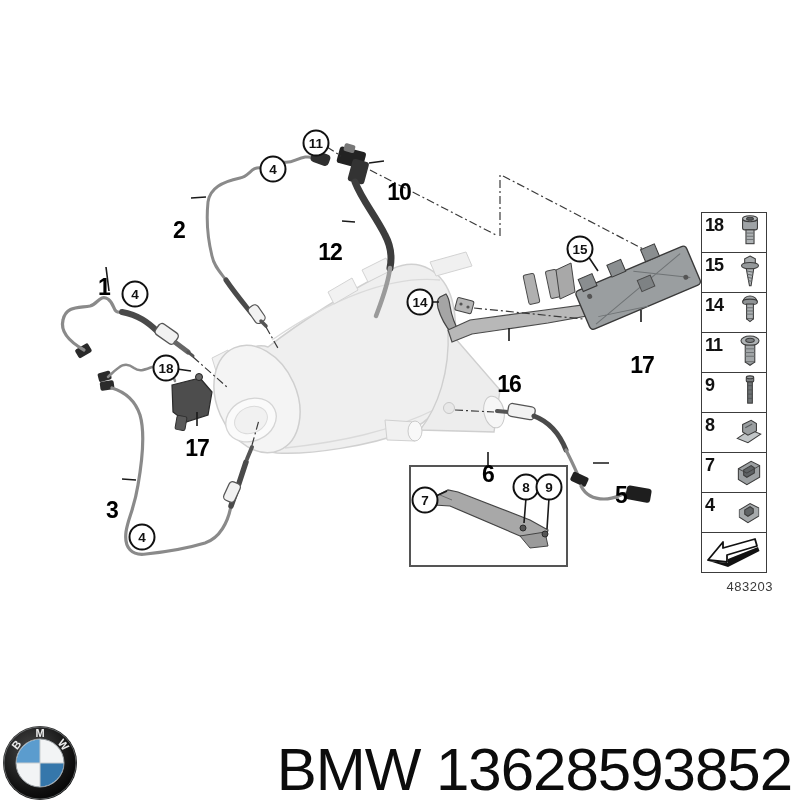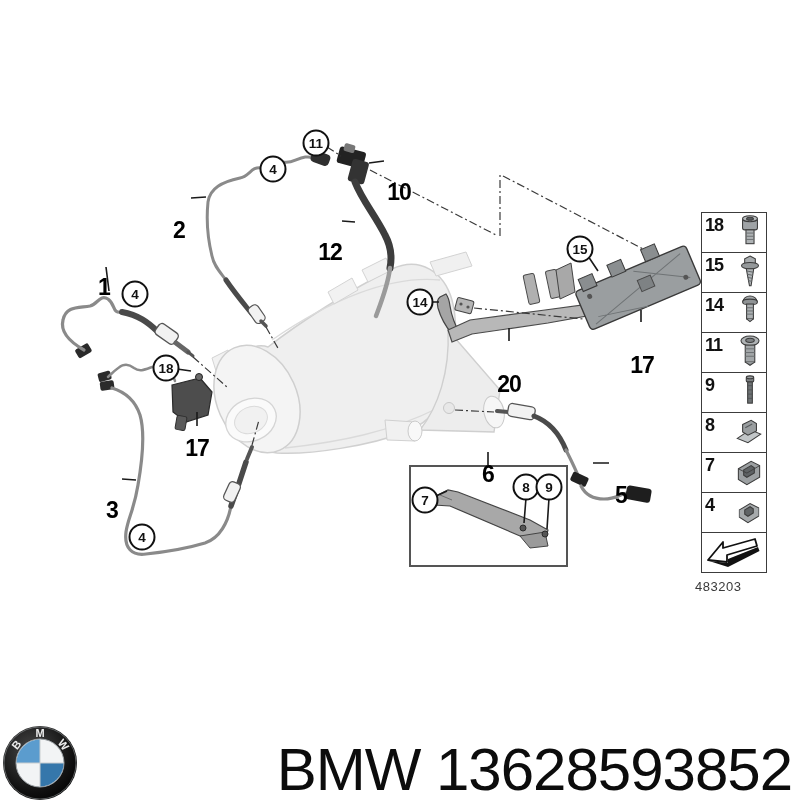--- a/index.html
+++ b/index.html
@@ -13,21 +13,21 @@
   .cc{position:absolute;transform:translate(-50%,-50%);width:23px;height:23px;border:2px solid #111;
       border-radius:50%;background:#fff;display:flex;align-items:center;justify-content:center;
       font-weight:bold;font-size:13.5px;color:#111;line-height:1;}
   
   .legend{position:absolute;left:701px;top:212px;width:64px;border:1.6px solid #3c3c3c;background:#fff;}
   .legend-cell{position:relative;height:39px;border-bottom:1.6px solid #3c3c3c;}
   .legend-cell:last-child{border-bottom:none;}
   .legend-num{position:absolute;left:3px;top:2px;font-weight:bold;font-size:18px;color:#111;letter-spacing:-1px;}
   .legend-icon{position:absolute;right:2px;top:2px;}
   .legend-icon.center{left:50%;top:50%;transform:translate(-50%,-50%);right:auto;}
-  .drawing-number{position:absolute;left:695px;top:579px;width:78px;text-align:left;
+  .drawing-number{position:absolute;left:695px;top:579px;width:78px;text-align:right;
       font-size:13px;color:#3a3a3a;letter-spacing:.5px;}
   
   .roundel{position:absolute;left:2px;top:725px;}
   .part-text{position:absolute;right:8px;top:735px;font-size:60px;color:#0c0c0c;
       white-space:nowrap;letter-spacing:-1px;}
 </style>
 </head>
 <body>
 
 <div class="page">
@@ -163,21 +163,21 @@
   </svg>
 
   <div class="co" style="left:104px;top:255px">1</div>
   <div class="co" style="left:179px;top:198px">2</div>
   <div class="co" style="left:112px;top:478px">3</div>
   <div class="co" style="left:621px;top:463px">5</div>
   <div class="co" style="left:488px;top:442px">6</div>
   <div class="co" style="left:399px;top:160px">10</div>
   <div class="co" style="left:330px;top:220px">12</div>
   <div class="co" style="left:642px;top:333px">17</div>
-  <div class="co" style="left:509px;top:352px">20</div>
+  <div class="co" style="left:509px;top:352px">16</div>
   <div class="co" style="left:197px;top:416px">17</div>
 
   <div class="cc" style="left:273px;top:169px">4</div>
   <div class="cc" style="left:135px;top:294px">4</div>
   <div class="cc" style="left:142px;top:537px">4</div>
   <div class="cc" style="left:425px;top:500px">7</div>
   <div class="cc" style="left:526px;top:487px">8</div>
   <div class="cc" style="left:549px;top:487px">9</div>
   <div class="cc" style="left:316px;top:143px">11</div>
   <div class="cc" style="left:420px;top:302px">14</div>

